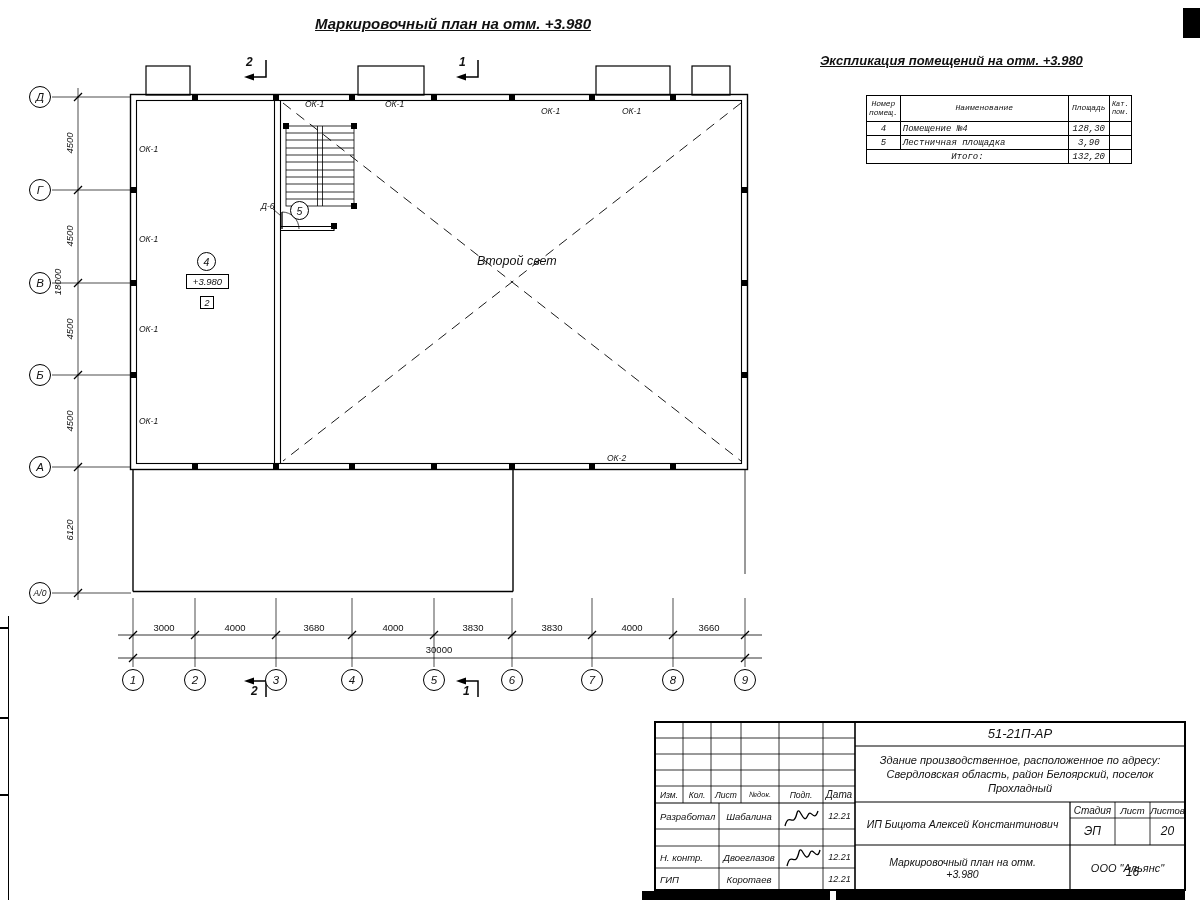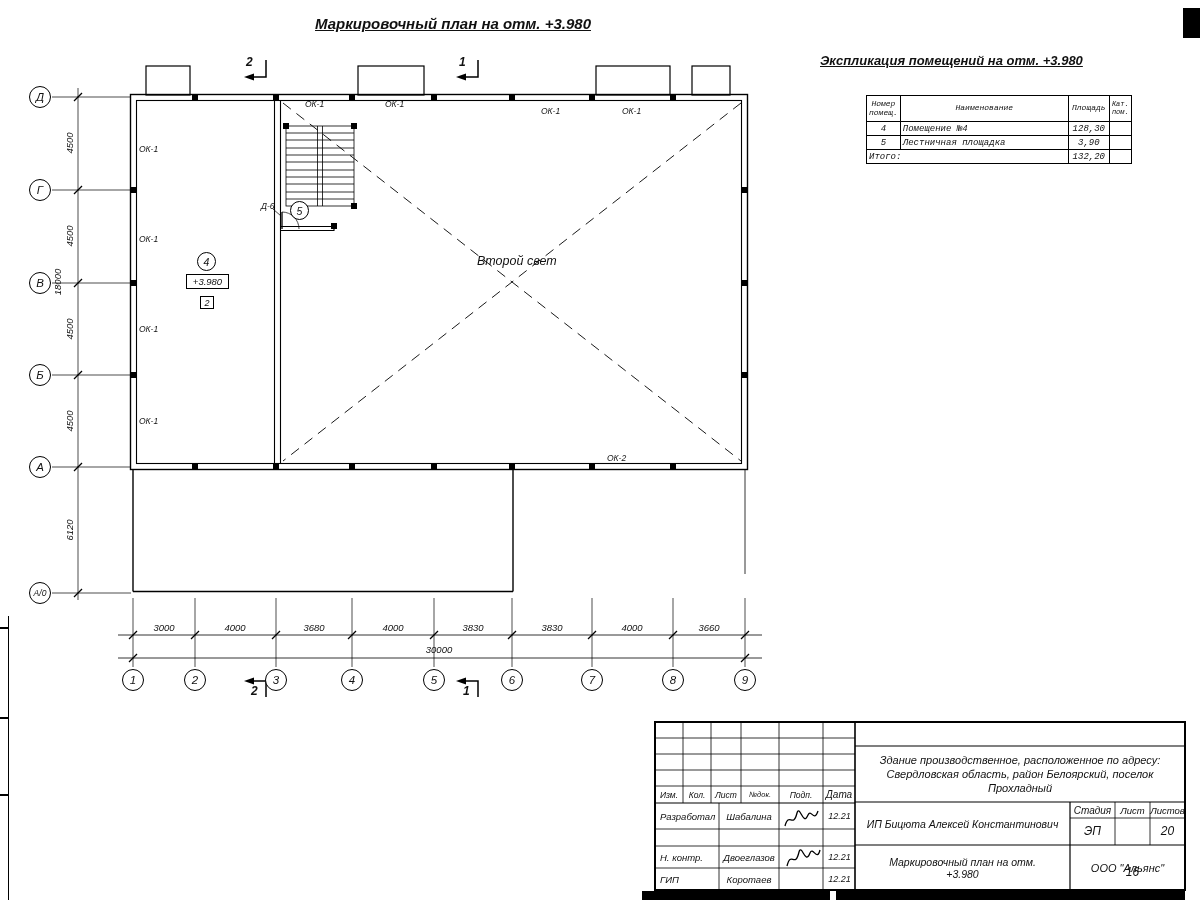--- a/index.html
+++ b/index.html
@@ -1,21 +1,21 @@
 <!DOCTYPE html>
 <html><head>
 <meta charset="utf-8">
 <style>
   html,body{margin:0;padding:0;background:#fff;}
   #page{position:relative;width:1200px;height:900px;background:#fff;font-family:"Liberation Sans",sans-serif;color:#111;overflow:hidden;}
   .t{position:absolute;font-style:italic;white-space:nowrap;}
   .title{font-size:15px;font-weight:bold;text-decoration:underline;}
   .sub{font-size:13px;font-weight:bold;text-decoration:underline;}
   .ok{font-size:8.5px;}
-  .hdim{position:absolute;width:60px;text-align:center;font-size:9.5px;font-style:italic;}
+  .hdim{position:absolute;width:60px;text-align:center;font-size:9.5px;}
   .vdim{position:absolute;width:44px;height:12px;display:flex;align-items:center;justify-content:center;
         transform:rotate(-90deg);font-size:9.5px;font-style:italic;}
   .circ{position:absolute;width:22px;height:22px;border:1.3px solid #000;border-radius:50%;display:flex;
         align-items:center;justify-content:center;font-size:11.5px;font-style:italic;background:#fff;box-sizing:border-box;}
   .circ-sm{width:19px;height:19px;font-size:10.5px;}
   .box{position:absolute;border:1px solid #000;display:flex;align-items:center;justify-content:center;
        font-style:italic;background:#fff;box-sizing:border-box;}
   .expl{position:absolute;border-collapse:collapse;table-layout:fixed;font-style:italic;border:1.5px solid #000;}
   .expl td{border:1px solid #000;font-size:9px;padding:0 2px;text-align:center;vertical-align:middle;overflow:hidden;font-family:Liberation Mono, monospace;}
   .expl tr.hdr td{font-size:8px;white-space:pre-line;line-height:1.1;}
@@ -237,21 +237,21 @@
       <td>128,30</td>
       <td></td>
     </tr>
     <tr style="height:14px">
       <td>5</td>
       <td class="nm">Лестничная площадка</td>
       <td>3,90</td>
       <td></td>
     </tr>
     <tr style="height:14px">
-      <td colspan="2" style="text-align:left">Итого:</td>
+      <td colspan="2" style="text-align:center">Итого:</td>
       <td>132,20</td>
       <td></td>
     </tr>
   </tbody>
     </table>
 
   <div class="circ" style="left:29px;top:86px">Д</div>
   <div class="circ" style="left:29px;top:179px">Г</div>
   <div class="circ" style="left:29px;top:272px">В</div>
   <div class="circ" style="left:29px;top:364px">Б</div>
@@ -300,20 +300,21 @@
   <div class="box" style="left:186px;top:274px;width:43px;height:15px;font-size:9.5px">+3.980</div>
   <div class="box" style="left:200px;top:296px;width:14px;height:13px;font-size:9px">2</div>
   <div class="circ circ-sm" style="left:290px;top:201px">5</div>
   <div class="t" style="left:261px;top:201px;font-size:8.5px">Д-6</div>
 
   <div class="t secnum" style="left:246px;top:55px">2</div>
   <div class="t secnum" style="left:459px;top:55px">1</div>
   <div class="t secnum" style="left:251px;top:684px">2</div>
   <div class="t secnum" style="left:463px;top:684px">1</div>
 
+  <div class="tbx" style="left:857px;top:723px;width:326px;height:21px;font-size:13px">51-21П-АР</div>
   <div class="tbx" style="left:859px;top:747px;width:322px;height:54px;font-size:11px;line-height:1.3">Здание производственное, расположенное по адресу: Свердловская область, район Белоярский, поселок Прохладный</div>
   <div class="tbx" style="left:857px;top:803px;width:211px;height:41px;font-size:10.5px">ИП Бицюта Алексей Константинович</div>
   <div class="tbx" style="left:862px;top:846px;width:201px;height:43px;font-size:10.5px;padding:0 22px">Маркировочный план на отм. +3.980</div>
   <div class="tbx" style="left:1072px;top:846px;width:111px;height:43px;font-size:11px">ООО "Альянс"</div>
 
   <div class="tbx" style="left:1070px;top:802px;width:45px;height:16px;font-size:10px">Стадия</div>
   <div class="tbx" style="left:1115px;top:802px;width:35px;height:16px;font-size:9.5px">Лист</div>
   <div class="tbx" style="left:1150px;top:802px;width:35px;height:16px;font-size:9.5px">Листов</div>
   <div class="tbx" style="left:1070px;top:818px;width:45px;height:26px;font-size:12px">ЭП</div>
   <div class="tbx" style="left:1115px;top:854px;width:35px;height:36px;font-size:12px">16</div>

